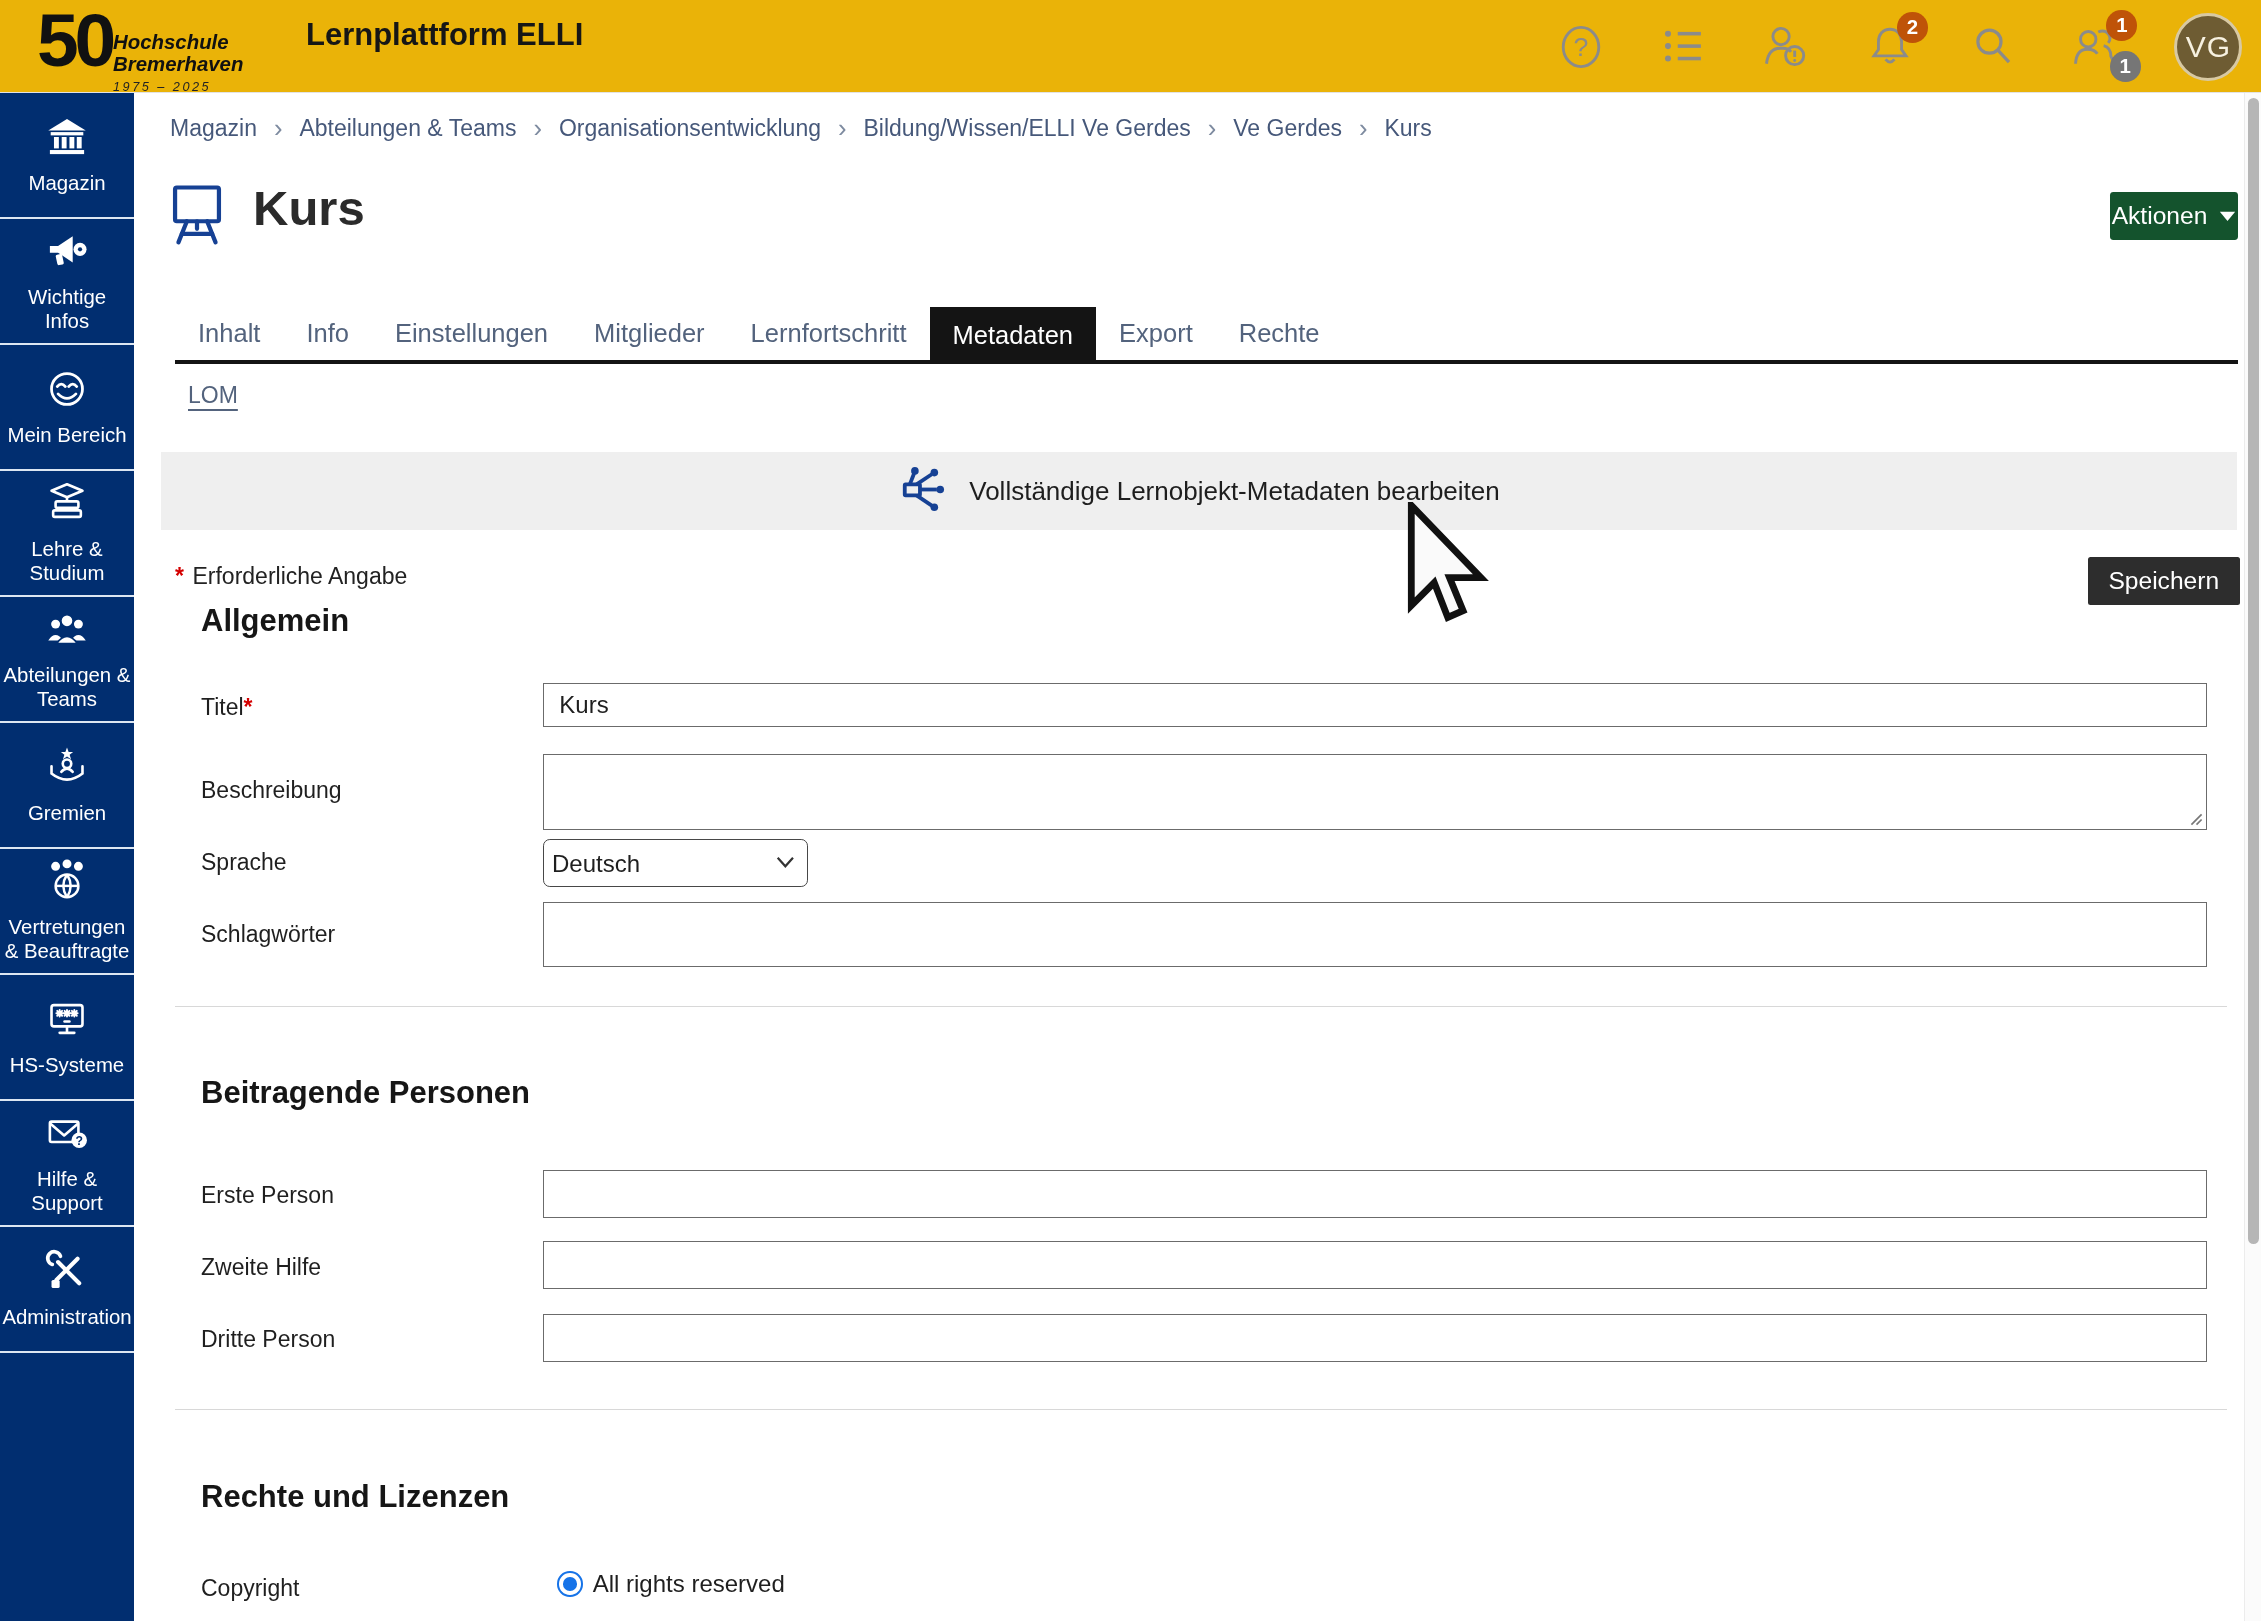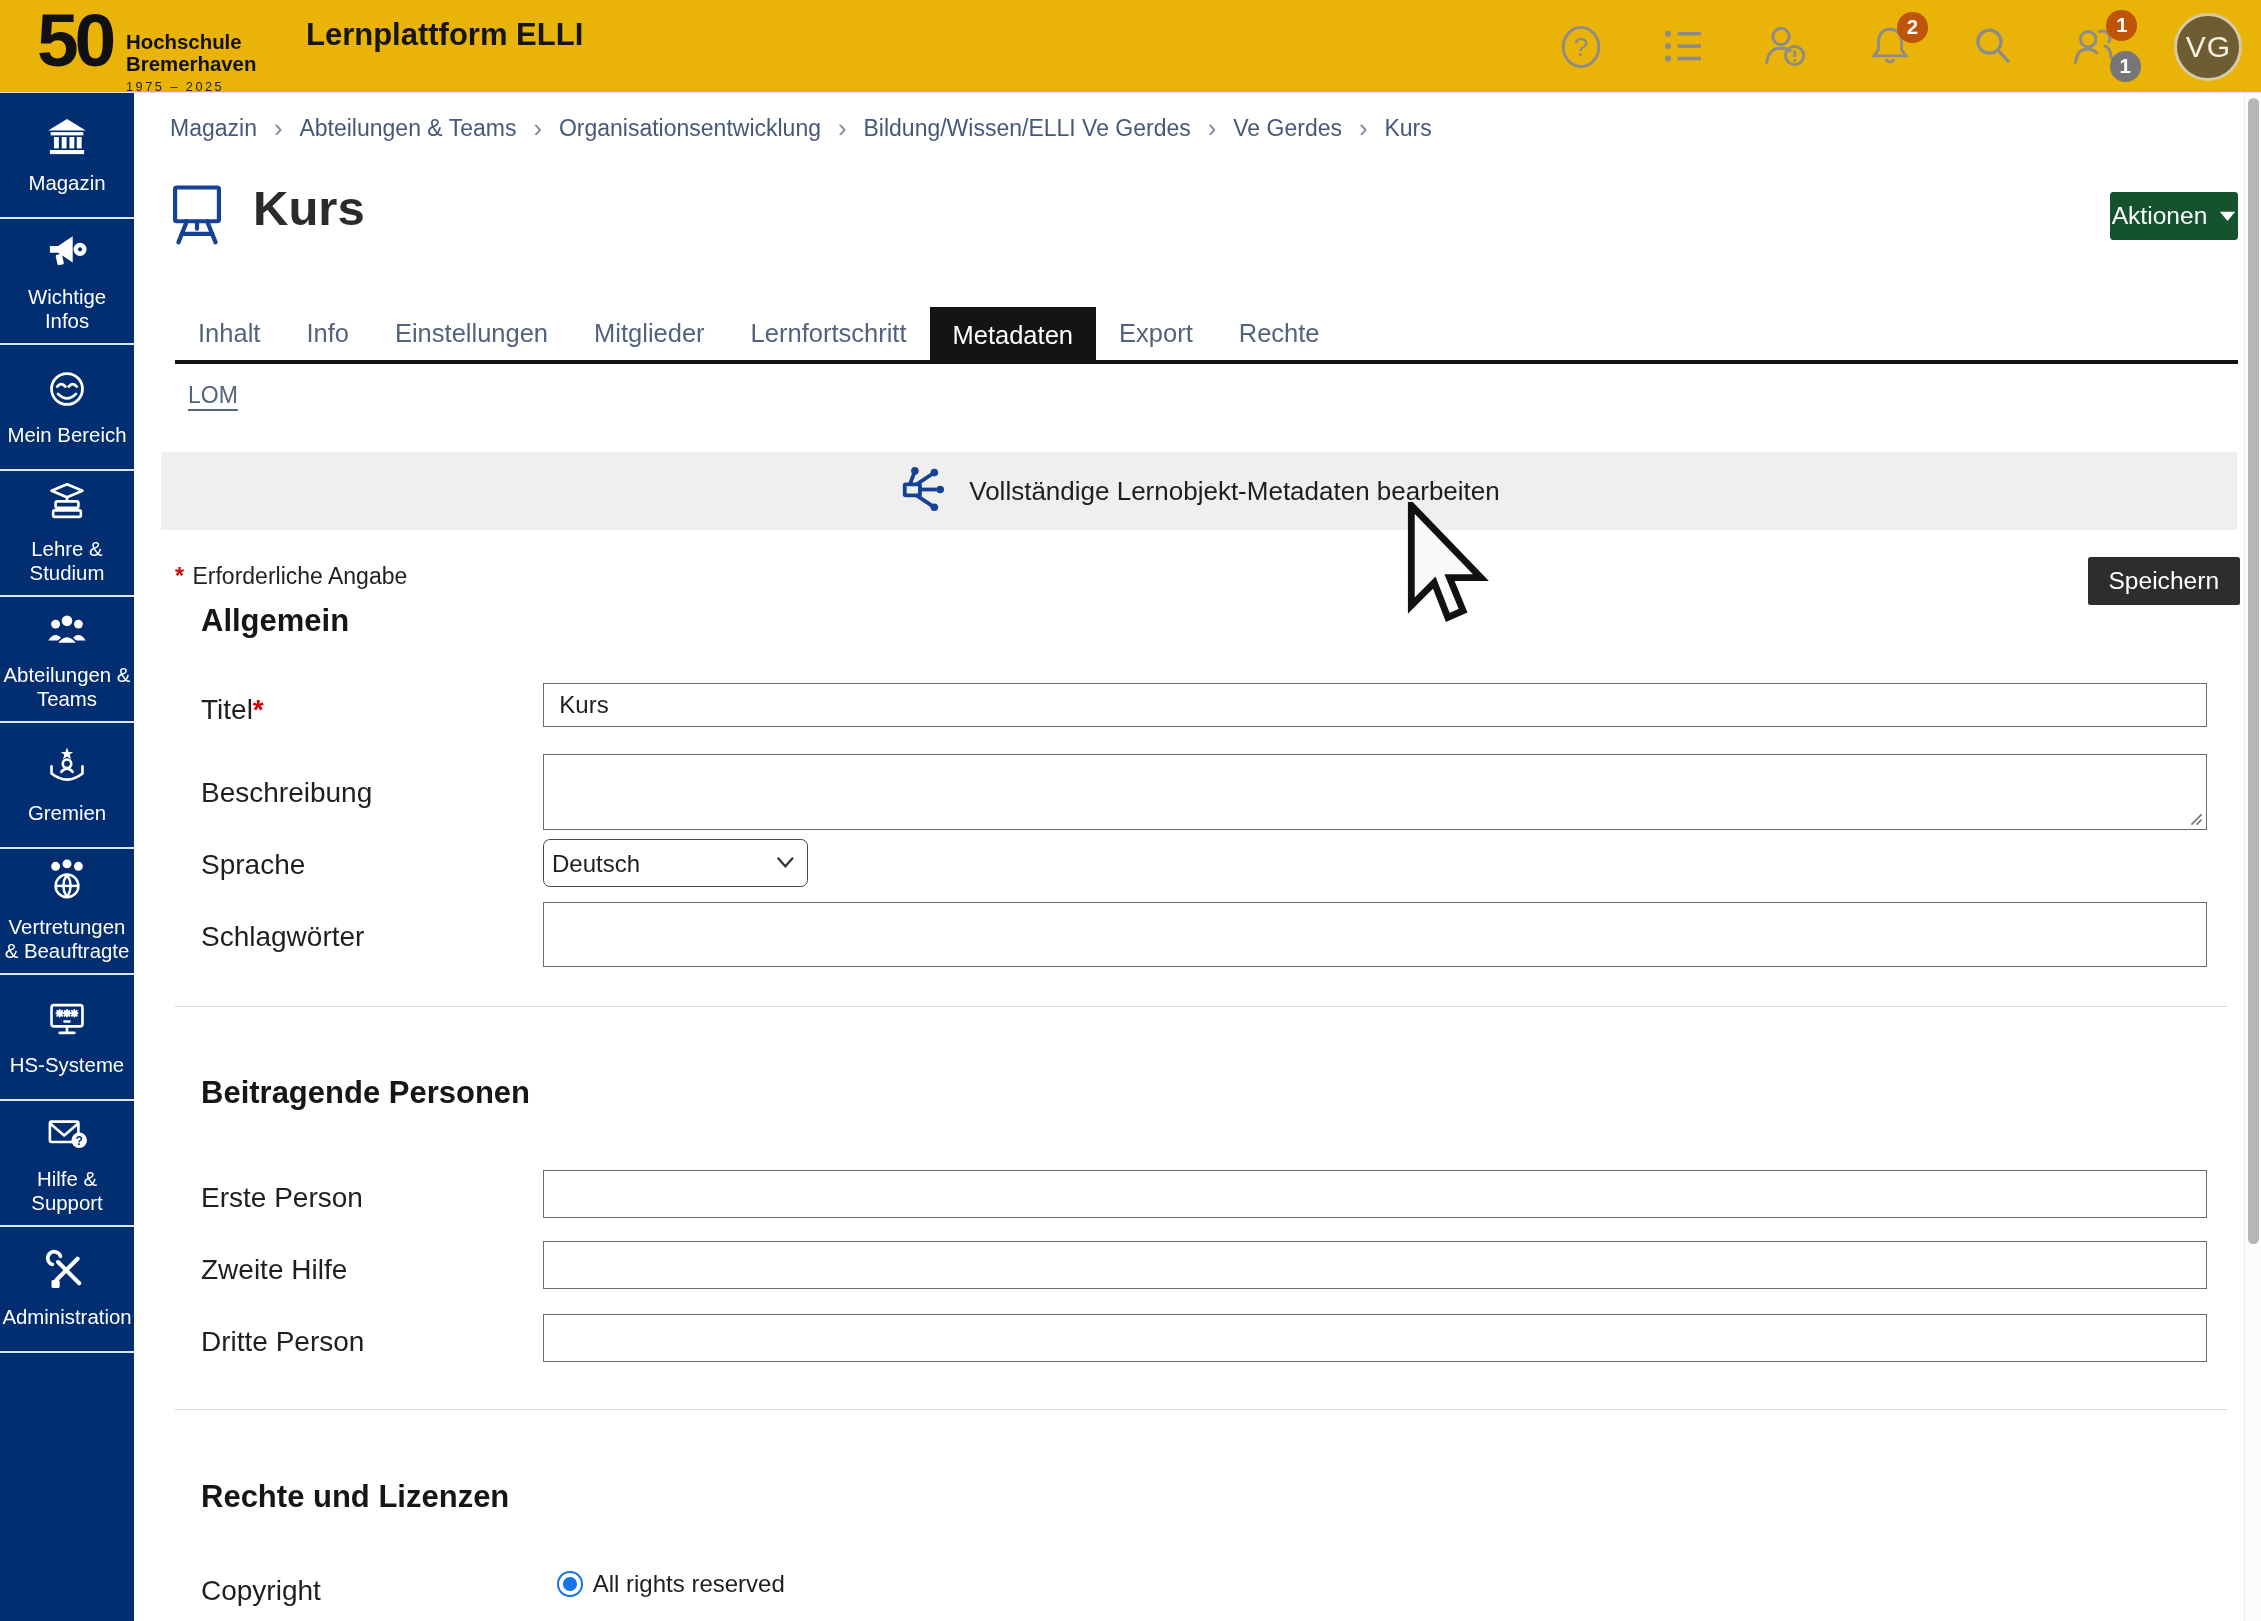--- a/index.html
+++ b/index.html
@@ -5,21 +5,21 @@
   * { margin:0; padding:0; box-sizing:border-box; }
   html,body { width:2261px; height:1621px; overflow:hidden;
     font-family:"Liberation Sans","DejaVu Sans",sans-serif; background:#fff; color:#1f1f1f; }
   body { position:relative; }
 
   
   .topbar { position:absolute; left:0; top:0; width:2261px; height:93px; background:#eab308;
     border-bottom:0.8px solid #e3e3e3; z-index:30; }
   .logo { position:absolute; left:37px; top:5.1px; display:flex; align-items:flex-start; }
   .logo-big { font-size:75px; font-weight:900; letter-spacing:-4.2px; color:#111; line-height:0.95; }
-  .logo-col { margin-left:14px; margin-top:25.5px; }
+  .logo-col { margin-left:1px; margin-top:25.5px;font-style:italic; }
   .logo-line { font-size:20.4px; font-weight:700; color:#111; line-height:1.1; }
   .logo-years { font-size:12.7px; letter-spacing:2.5px; color:#222; margin-top:4.2px; }
   .app-title { position:absolute; left:306px; top:0; height:70px; display:flex; align-items:center;
     font-size:31px; font-weight:700; color:#161616; }
   .header-icons { position:absolute; right:18.7px; top:0; height:93px; display:flex; align-items:center; gap:54px; }
   .hicon { position:relative; width:49px; height:49px; display:flex; align-items:center; justify-content:center; cursor:pointer; }
   .badge { position:absolute; min-width:31px; height:31px; border-radius:15.3px; color:#fff;
     font-size:20.4px; font-weight:700; display:flex; align-items:center; justify-content:center; padding:0 3.4px; }
   .badge.orange { background:#bf5308; }
   .badge.gray { background:#767676; }
@@ -68,21 +68,21 @@
     display:flex; align-items:center; justify-content:center; gap:22px; cursor:pointer; }
   .banner-label { font-size:26px; color:#1e1e1e; }
 
   
   .required-note { position:absolute; left:175px; top:563px; font-size:23px; color:#222; }
   .req-star { color:#d40000; font-weight:700; margin-right:8.5px; }
   .save-btn { position:absolute; left:2088px; top:557px; height:48px; padding:0 20.4px; background:#2d2d2d; color:#fff;
     border:none; border-radius:2.5px; font-size:24.6px; font-family:inherit; cursor:pointer; }
 
   .section-heading { position:absolute; left:201px; font-size:31px; font-weight:700; color:#161616; }
-  .field-label { position:absolute; left:201px; font-size:28px; color:#1f1f1f; }
+  .field-label { position:absolute; left:201px; font-size:23px; color:#1f1f1f; }
   .divider { position:absolute; left:175px; width:2052px; height:0.8px; background:#d8d8d8; }
 
   .ctl { position:absolute; left:543px; width:1664px; }
   .text-input { width:100%; height:44px; border:1.7px solid #6b6b6b; font-size:24px; padding:0 15.3px;
     font-family:inherit; color:#1f1f1f; background:#fff; }
   .tall { height:65px; }
   .area-wrap { height:76px; }
   .area { width:100%; height:100%; border:1.7px solid #6b6b6b; font-size:24px; padding:8.5px 15.3px;
     font-family:inherit; resize:none; background:#fff; }
   .resize-handle { position:absolute; right:3.4px; bottom:3.4px; pointer-events:none; }

